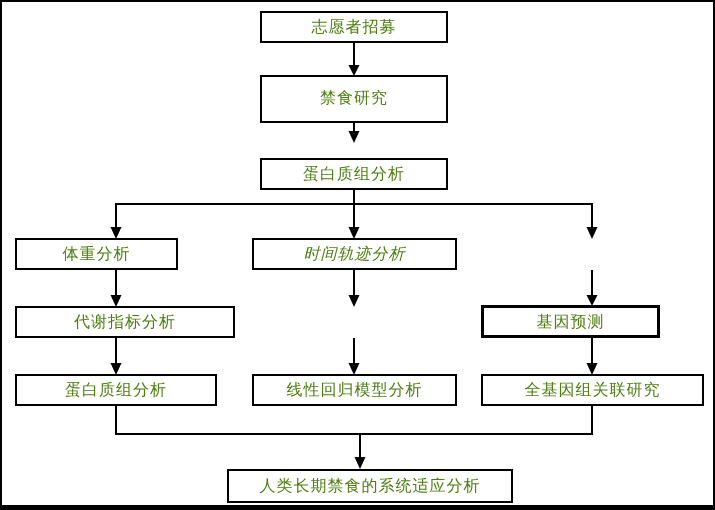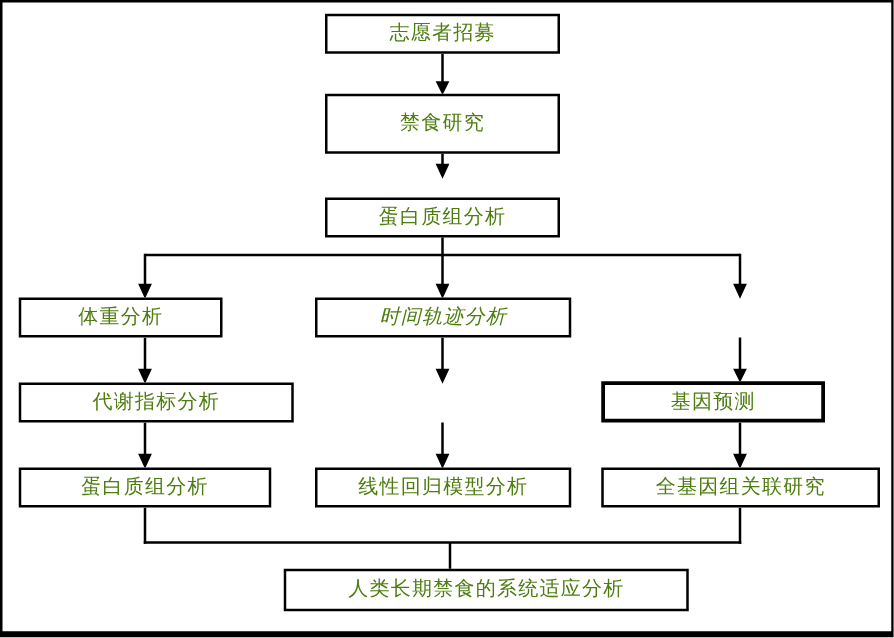--- a/index.html
+++ b/index.html
@@ -35,21 +35,21 @@
   .n2{left:258px;top:140px;width:188px;height:32px;margin-top:16px;}
   .n3{left:13px;top:236px;width:163px;height:32px;}
   .n4{left:250px;top:236px;width:205px;height:32px;font-style:italic;}
   .n5{left:479px;top:236px;width:223px;height:32px;border-width:2px;}
   .n6{left:13px;top:304px;width:220px;height:32px;}
   .n7{left:250px;top:304px;width:205px;height:32px;border-width:3px;}
   .n8{left:479px;top:303px;width:179px;height:33px;border-width:3px;}
   .n9{left:13px;top:372px;width:202px;height:32px;}
   .n10{left:250px;top:372px;width:205px;height:32px;}
   .n11{left:479px;top:372px;width:223px;height:32px;}
-  .n12{left:225px;top:453px;width:324px;height:34px;}
+  .n12{left:225px;top:467px;width:286px;height:34px;}
 </style>
 </head>
 <body>
 
 <div class="canvas">
 
   <svg class="wires" viewBox="0 0 711 503" xmlns="http://www.w3.org/2000/svg" aria-hidden="true">
 
     <line x1="352" y1="41" x2="352" y2="64"></line>
     <polygon points="346.5,63 357.5,63 352,74"></polygon>

